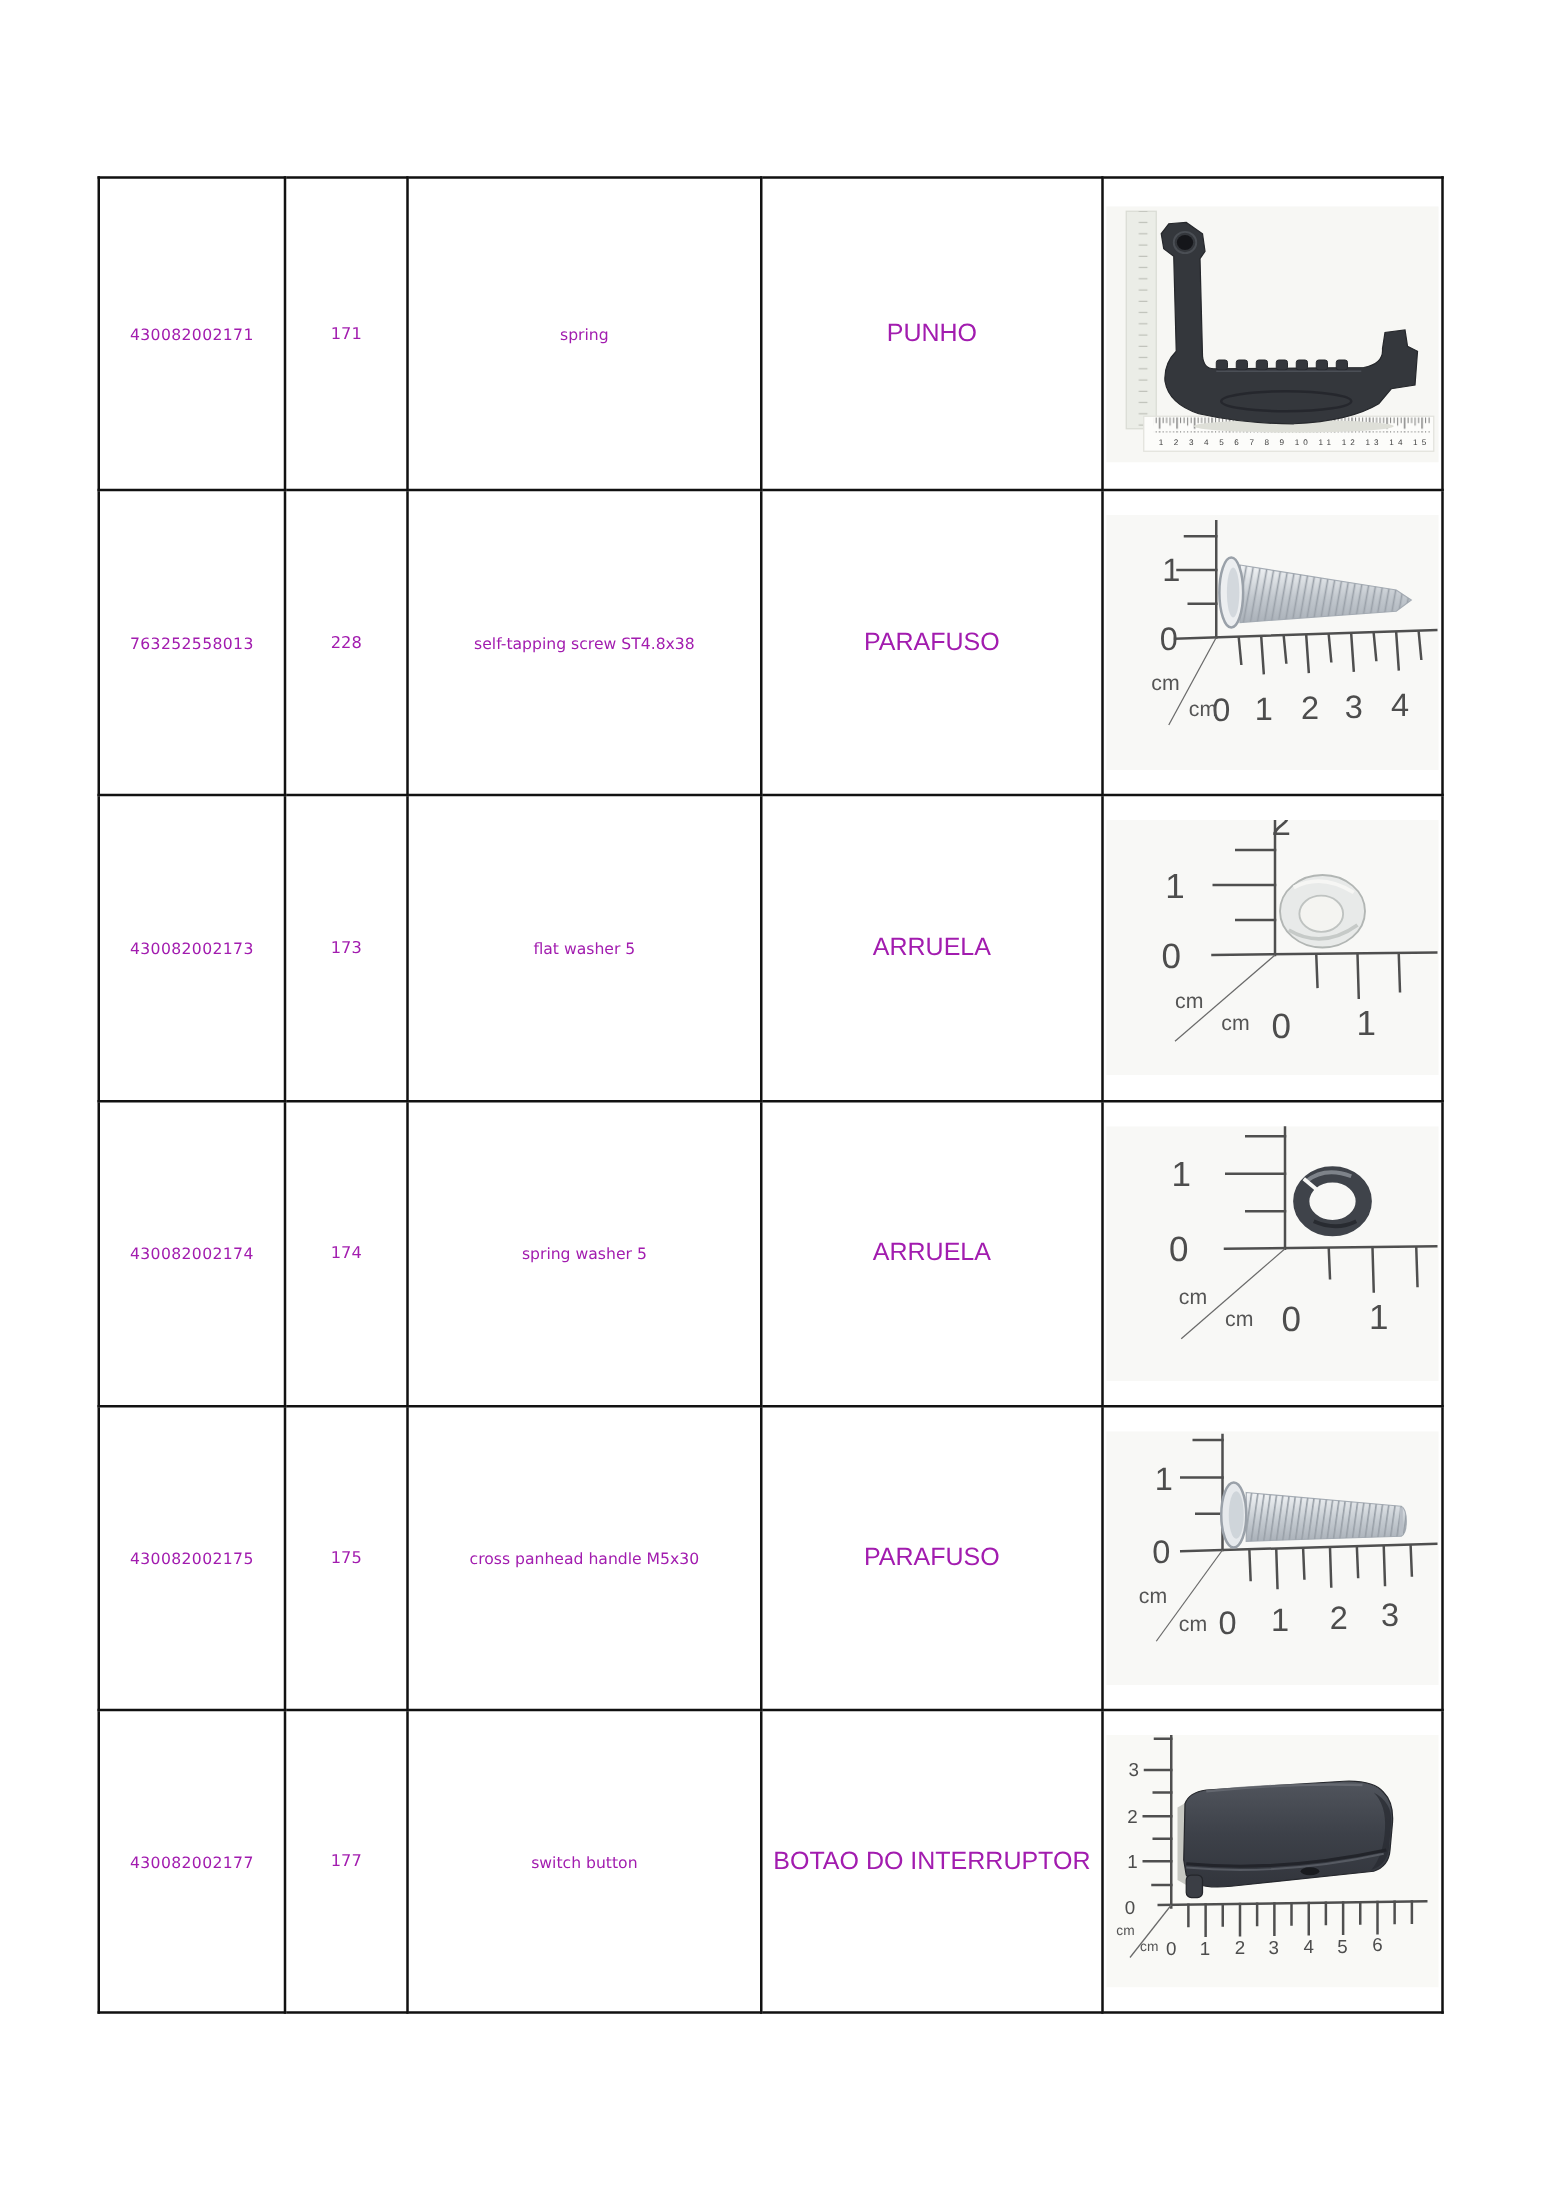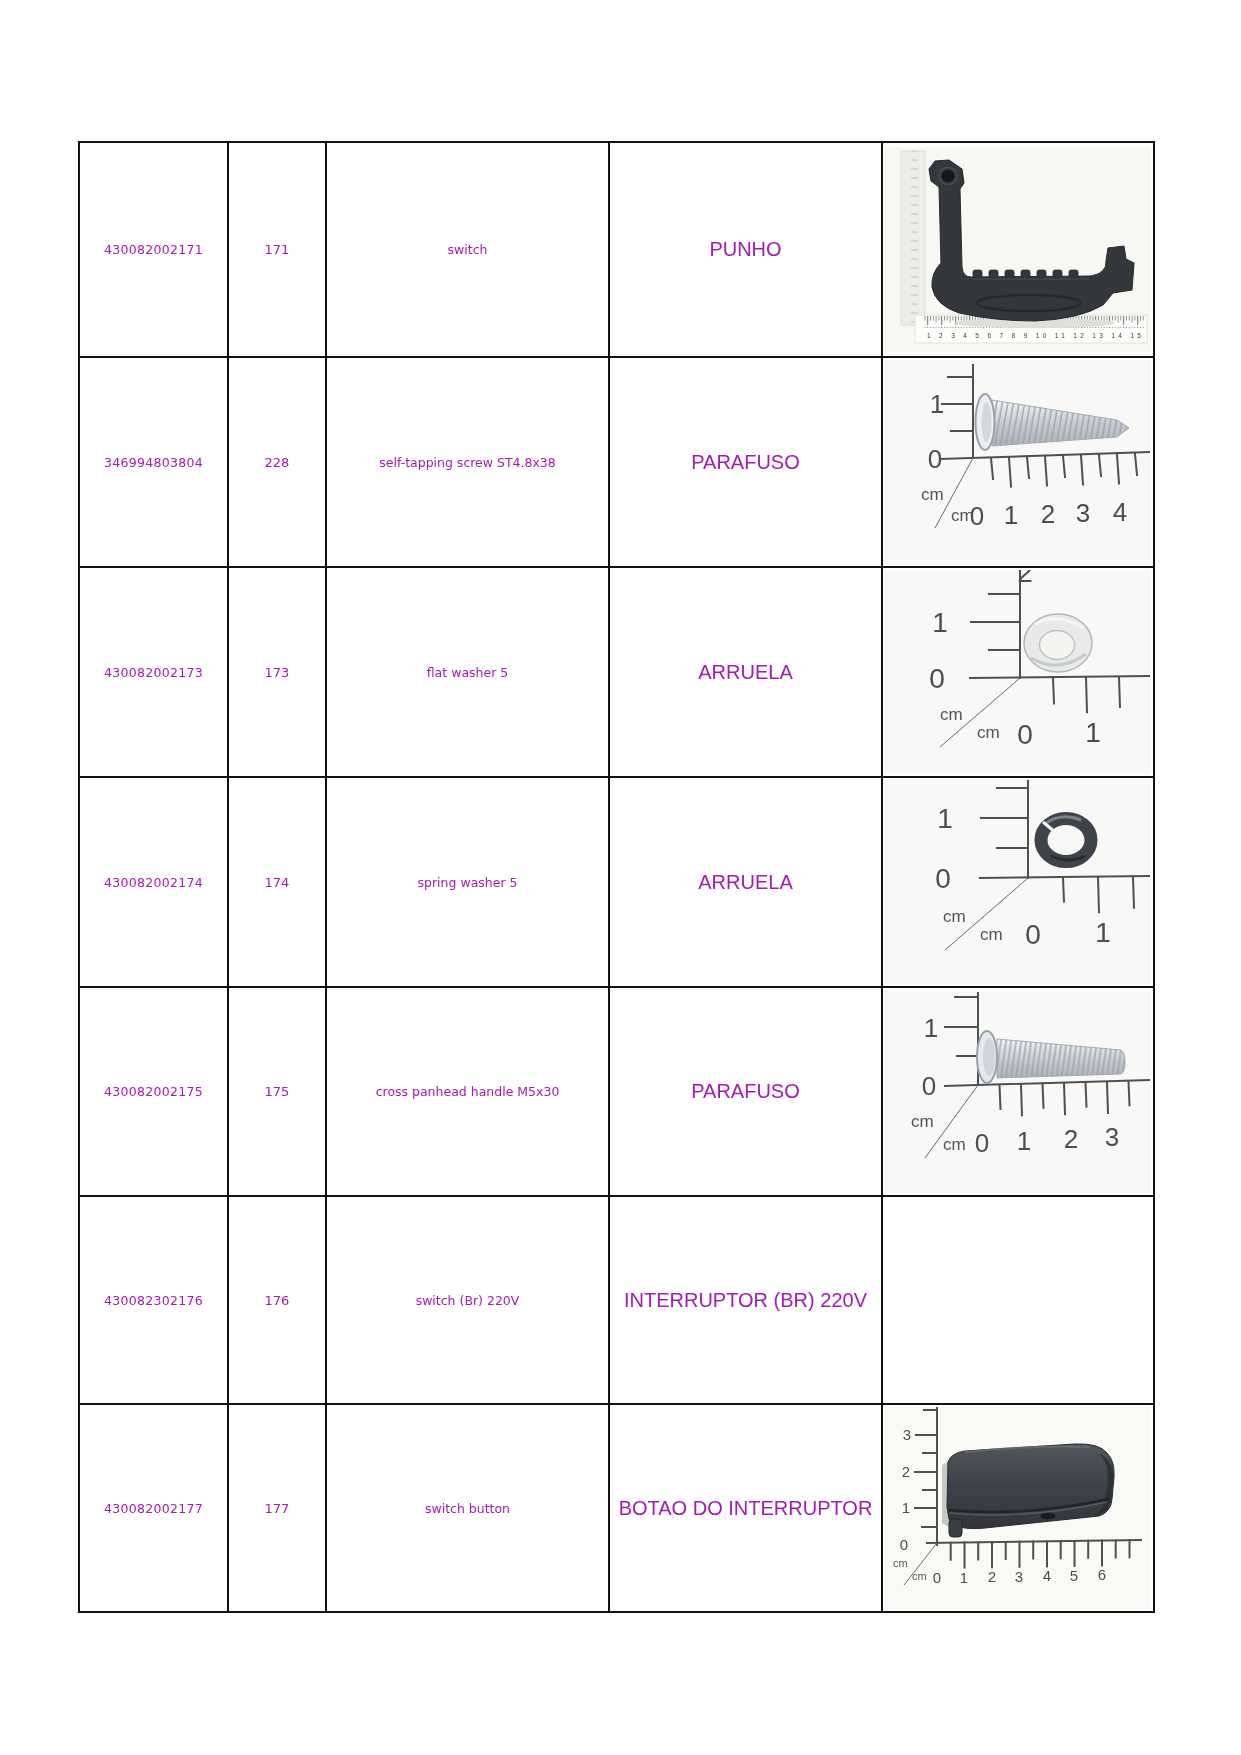--- a/index.html
+++ b/index.html
@@ -36,21 +36,21 @@
         <col style="width:98px">
         <col style="width:283px">
       <col style="width:273px">
         <col style="width:272px">
     </colgroup>
 
     <tbody>
         <tr style="height:215px">
       <td class="c-part">430082002171</td>
       <td class="c-ref">171</td>
-      <td class="c-en">switch</td>
+      <td class="c-en">spring</td>
       <td class="c-pt">PUNHO</td>
       <td class="c-photo">
         <svg width="266" height="205" viewBox="0 0 266 205">
           <defs>
             <pattern id="hrul" patternUnits="userSpaceOnUse" width="14" height="12">
               <line x1="0.7" y1="0" x2="0.7" y2="10" stroke="#2f2f2f" stroke-width="0.7"></line>
               <line x1="3.5" y1="0" x2="3.5" y2="5.5" stroke="#2f2f2f" stroke-width="0.5"></line>
               <line x1="6.3" y1="0" x2="6.3" y2="5.5" stroke="#2f2f2f" stroke-width="0.5"></line>
               <line x1="9.1" y1="0" x2="9.1" y2="7.5" stroke="#2f2f2f" stroke-width="0.5"></line>
               <line x1="11.9" y1="0" x2="11.9" y2="5.5" stroke="#2f2f2f" stroke-width="0.5"></line>
@@ -84,21 +84,21 @@
             <ellipse cx="63" cy="29" rx="9" ry="8.5" fill="none" stroke="#4a4e54" stroke-width="1.5"></ellipse>
             <ellipse cx="63" cy="29" rx="6.5" ry="6" fill="#15161a"></ellipse>
             <ellipse cx="144" cy="156" rx="52" ry="8" fill="none" stroke="#23252a" stroke-width="2" opacity="0.85"></ellipse>
             <path d="M88,132 L204,132" stroke="#4b4f56" stroke-width="1.2" fill="none"></path>
           </g>
         </svg>
       </td>
     </tr>
 
     <tr style="height:210px">
-      <td class="c-part">346994803804</td>
+      <td class="c-part">763252558013</td>
       <td class="c-ref">228</td>
       <td class="c-en">self-tapping screw ST4.8x38</td>
       <td class="c-pt">PARAFUSO</td>
       <td class="c-photo">
         <svg width="266" height="204" viewBox="0 0 266 204">
           <defs>
             <linearGradient id="g2" x1="0" y1="0" x2="0" y2="1">
               <stop offset="0" stop-color="#f2f4f6"></stop>
                   <stop offset="0.55" stop-color="#c3c9cf"></stop>
                   <stop offset="1" stop-color="#aab1b9"></stop>
@@ -235,27 +235,20 @@
             <path d="M112,49 L236,60 Q240,62 240,72 Q240,82 236,84 L112,88 Z" fill="url(#g5)" stroke="#a6adb5" stroke-width="1"></path>
             <path d="M112,49 L236,60 Q240,62 240,72 Q240,82 236,84 L112,88 Z" fill="url(#thr5)"></path>
             <line x1="236" y1="61" x2="236" y2="83" stroke="#b8bec6" stroke-width="2.5"></line>
             <ellipse cx="102" cy="67" rx="10" ry="26" fill="#e6e9ec" stroke="#9aa1a9" stroke-width="2"></ellipse>
             <ellipse cx="104" cy="67" rx="6" ry="19" fill="#cfd5da"></ellipse>
           </g>
         </svg>
       </td>
     </tr>
 
-    <tr style="height:208px">
-      <td class="c-part">430082302176</td>
-      <td class="c-ref">176</td>
-      <td class="c-en">switch (Br) 220V</td>
-      <td class="c-pt">INTERRUPTOR (BR) 220V</td>
-      <td class="c-photo"></td>
-    </tr>
 
     <tr style="height:208px">
       <td class="c-part">430082002177</td>
       <td class="c-ref">177</td>
       <td class="c-en">switch button</td>
       <td class="c-pt">BOTAO DO INTERRUPTOR</td>
       <td class="c-photo">
         <svg width="266" height="202" viewBox="0 0 266 202">
           <defs>
             <linearGradient id="g7" x1="0" y1="0" x2="0" y2="1">

